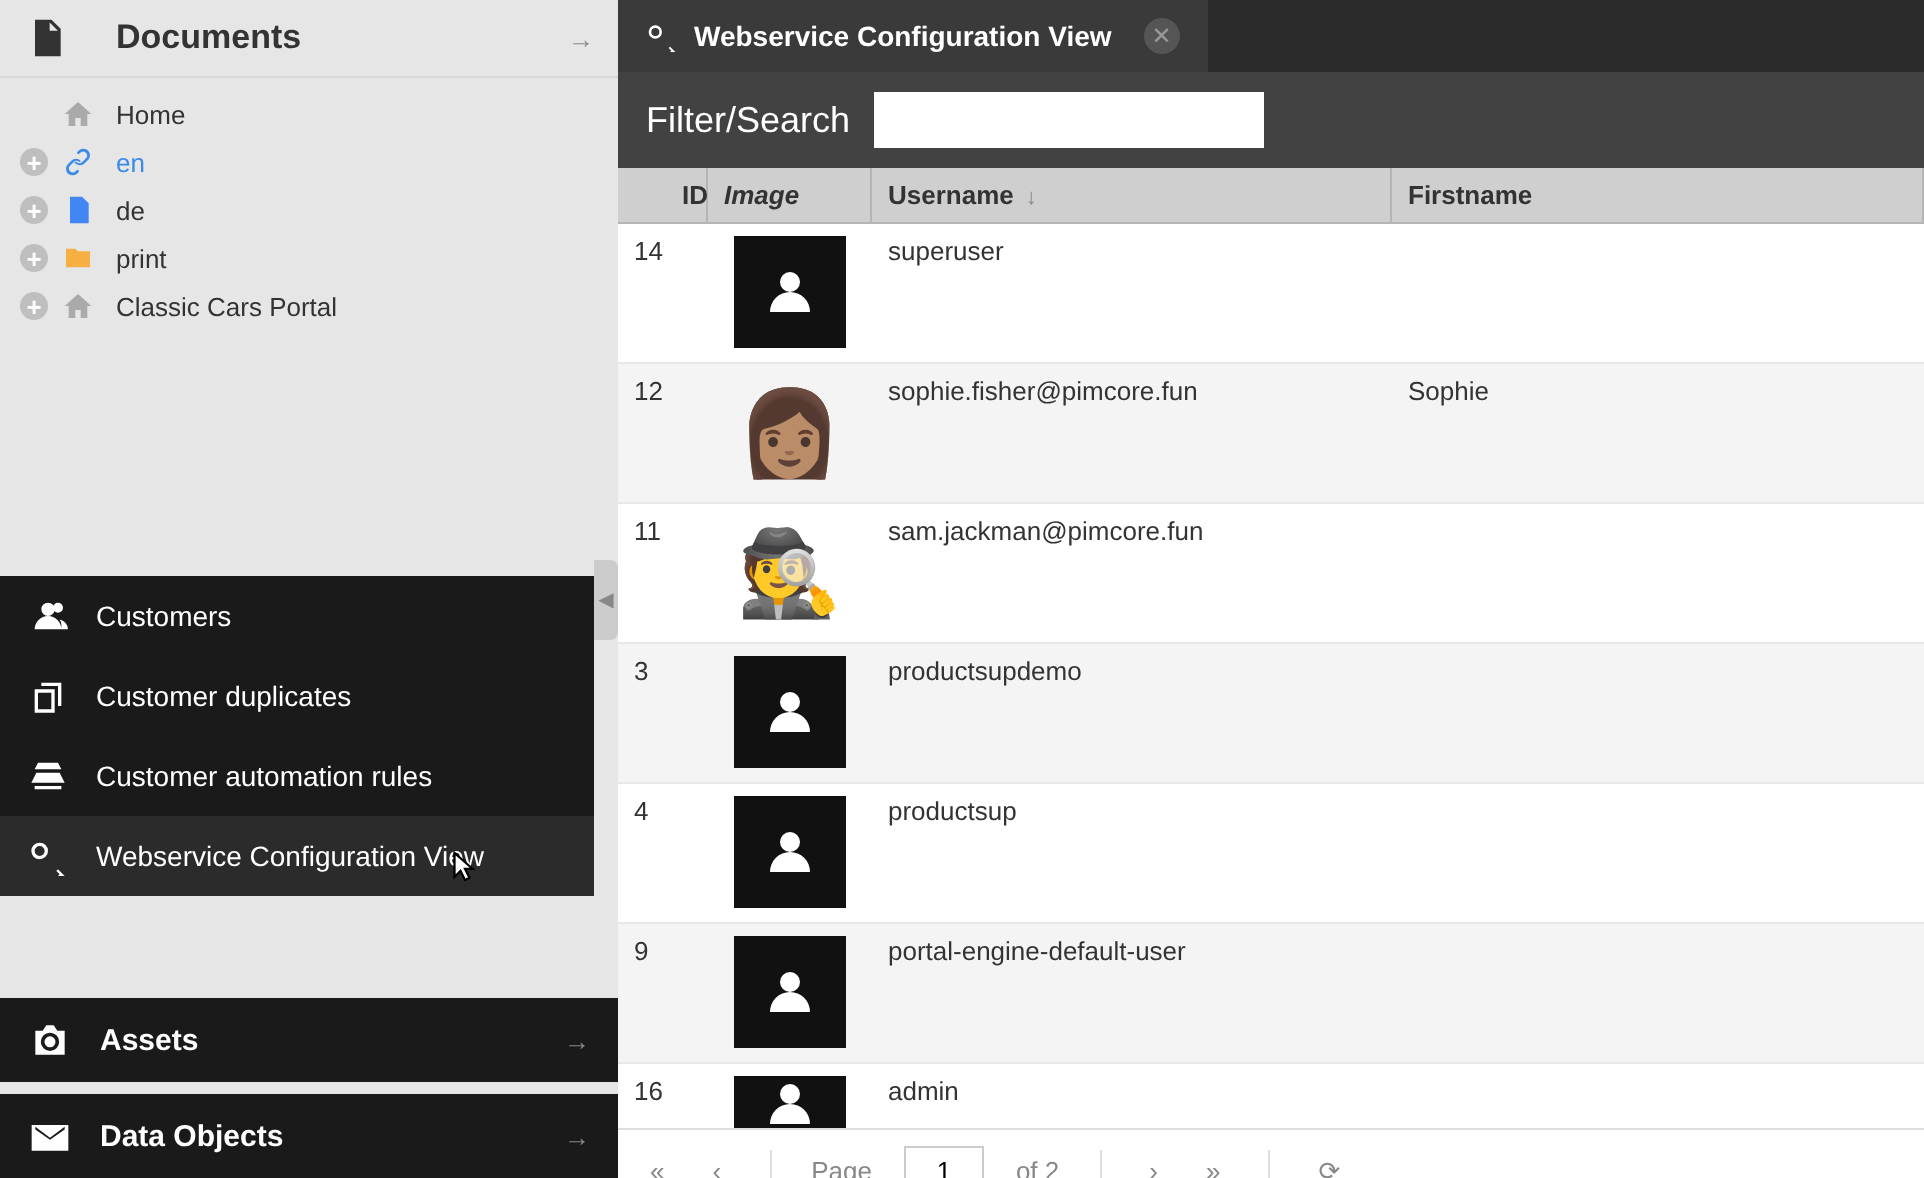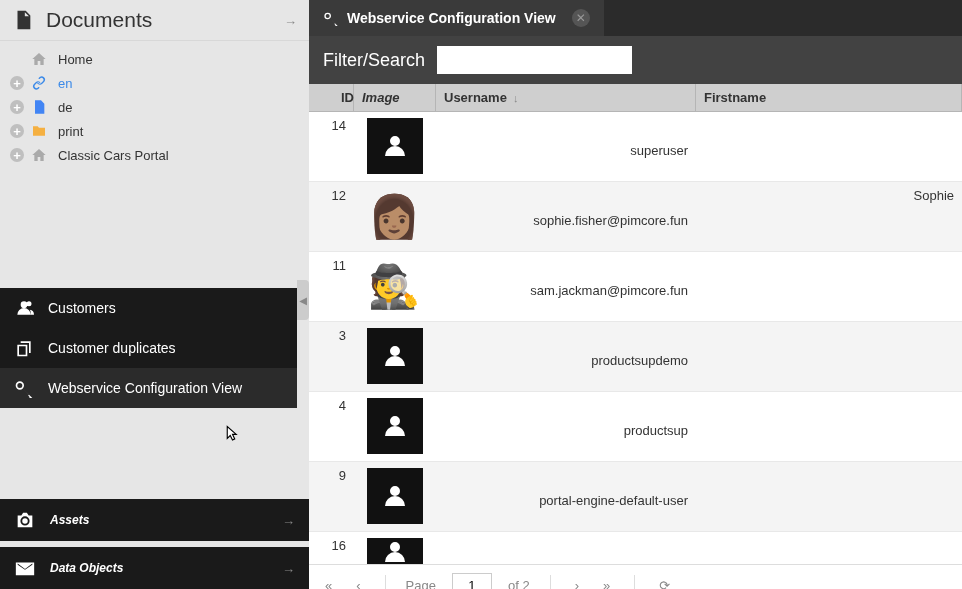--- a/index.html
+++ b/index.html
@@ -1,21 +1,21 @@
 <!DOCTYPE html>
 <html><head>
 <meta charset="utf-8">
 <style>
 * { box-sizing: border-box; margin: 0; padding: 0; }
 body { font-family: Arial, sans-serif; font-size: 13px; color: #333; background: #e6e6e6; width: 962px; height: 589px; overflow: hidden; position: relative; }
 
 
 .sidebar { position: absolute; left: 0; top: 0; width: 309px; height: 589px; background: #e6e6e6; }
 .panel-header { display: flex; align-items: center; padding: 8px 12px; background: #e6e6e6; border-bottom: 1px solid #d8d8d8; }
-.panel-header .title { font-size: 21px; font-weight: normal; margin-left: 12px; flex: 1; }
+.panel-header .title { font-size: 17px; font-weight: bold; margin-left: 24px; flex: 1; }
 .panel-header .arrow { color: #888; }
 .doc-icon-svg { width: 22px; height: 22px; fill: #333; }
 
 .tree { padding: 6px 10px 12px 10px; }
 .tree-item { display: flex; align-items: center; padding: 4px 0; gap: 6px; height: 24px; }
 .tree-item .expander { width: 14px; height: 14px; border-radius: 50%; background: #bfbfbf; display: flex; align-items: center; justify-content: center; color: #fff; font-size: 13px; font-weight: bold; line-height: 1; }
 .tree-item .expander.empty { background: transparent; }
 .tree-item .icon { width: 18px; height: 18px; display: flex; align-items: center; justify-content: center; }
 .tree-item .label { margin-left: 4px; }
 .link-icon svg { width: 16px; height: 16px; fill: #3c8ae8; }
@@ -26,21 +26,21 @@
 .dark-menu { position: absolute; left: 0; top: 288px; width: 297px; background: #1a1a1a; color: #fff; }
 .dark-item { display: flex; align-items: center; padding: 10px 14px; gap: 14px; cursor: pointer; }
 .dark-item.active { background: #2b2b2b; }
 .dark-item .label { font-size: 14px; }
 .dark-item svg { width: 20px; height: 20px; fill: #fff; }
 
 .cursor { position: absolute; left: 222px; top: 425px; width: 18px; height: 18px; pointer-events: none; }
 
 .bottom-panels { position: absolute; left: 0; bottom: 0; width: 309px; }
 .dark-panel { background: #1a1a1a; color: #fff; display: flex; align-items: center; padding: 10px 14px; gap: 14px; }
-.dark-panel .title { font-size: 12px; font-weight: bold; flex: 1; font-style: italic; }
+.dark-panel .title { font-size: 15px; font-weight: bold; flex: 1; }
 .dark-panel .arrow { color: #888; }
 .dark-panel svg { width: 22px; height: 22px; fill: #fff; }
 
 .collapse-handle { position: absolute; left: 297px; top: 280px; width: 12px; height: 40px; background: #ccc; border-radius: 0 4px 4px 0; display: flex; align-items: center; justify-content: center; color: #888; font-size: 10px; cursor: pointer; }
 
 
 .content { position: absolute; left: 309px; top: 0; width: 653px; height: 589px; background: #fff; }
 .tab-bar { background: #2b2b2b; height: 36px; display: flex; align-items: center; }
 .tab { background: #3a3a3a; color: #fff; display: flex; align-items: center; padding: 8px 14px; gap: 8px; height: 36px; }
 .tab svg { width: 16px; height: 16px; fill: #fff; }
@@ -53,26 +53,26 @@
 
 .table-header { display: flex; background: #cfcfcf; border-bottom: 1px solid #b5b5b5; font-weight: 600; }
 .th { padding: 6px 8px; border-right: 1px solid #b5b5b5; }
 .th-id { width: 45px; padding-left: 32px; }
 .th-image { width: 82px; font-style: italic; }
 .th-username { width: 260px; }
 .th-firstname { flex: 1; }
 .sort-arrow { color: #888; margin-left: 6px; font-size: 11px; }
 
 .table-body { height: 452px; overflow: hidden; }
-.row { display: flex; border-bottom: 1px solid #e8e8e8; min-height: 70px; text-align: right; }
+.row { display: flex; border-bottom: 1px solid #e8e8e8; min-height: 70px; }
 .row:nth-child(even) { background: #f4f4f4; }
 .cell { padding: 6px 8px; }
 .cell-id { width: 45px; }
 .cell-image { width: 82px; display: flex; align-items: flex-start; justify-content: center; padding-top: 6px; }
-.cell-username { width: 260px; margin-top: 25px; }
+.cell-username { width: 260px; }
 .cell-firstname { flex: 1; }
 .avatar-default { width: 56px; height: 56px; background: #111; display: flex; align-items: center; justify-content: center; }
 .avatar-default svg { width: 30px; height: 30px; fill: #fff; }
 .avatar-emoji { width: 56px; height: 56px; display: flex; align-items: center; justify-content: center; font-size: 42px; }
 
 .pager { background: #fff; border-top: 1px solid #ddd; display: flex; align-items: center; padding: 8px 12px; gap: 16px; color: #888; }
 .pager .nav-btn { cursor: pointer; padding: 2px 4px; }
 .pager input { width: 40px; height: 24px; border: 1px solid #ccc; text-align: center; font-size: 13px; }
 .pager .sep { width: 1px; height: 20px; background: #ddd; margin: 0 4px; }
 </style>
@@ -141,20 +141,26 @@
       <svg viewBox="0 0 24 24">
           <path d="M12 12a4 4 0 100-8 4 4 0 000 8zm-8 8a8 8 0 0116 0H4zm14-10a3 3 0 100-6 3 3 0 000 6zm2 10h4a6 6 0 00-5-5.9c.6.9 1 2 1 3.1v2.8z"></path>
         </svg>
       <span class="label">Customers</span>
     </div>
     <div class="dark-item">
       <svg viewBox="0 0 24 24">
           <path d="M8 4h12v14h-2V6H8V4zM4 8h12v14H4V8zm2 2v10h8V10H6z"></path>
         </svg>
       <span class="label">Customer duplicates</span>
+    </div>
+    <div class="dark-item">
+      <svg viewBox="0 0 24 24">
+          <path d="M2 16h20l-3-6H5l-3 6zm2-8h16l-2-4H6l-2 4zm0 10h16v2H4v-2z"></path>
+        </svg>
+      <span class="label">Customer automation rules</span>
     </div>
     <div class="dark-item active">
       <svg viewBox="0 0 24 24">
           <path d="M7 14a5 5 0 115-5 5 5 0 01-1.5 3.5L22 24l-2 2-2-2 1-1-2-2 1-1-7.5-7.5A5 5 0 017 14zm0-2a3 3 0 100-6 3 3 0 000 6z"></path>
         </svg>
       <span class="label">Webservice Configuration View</span>
     </div>
   </div>
 
   <svg class="cursor" viewBox="0 0 24 24">

